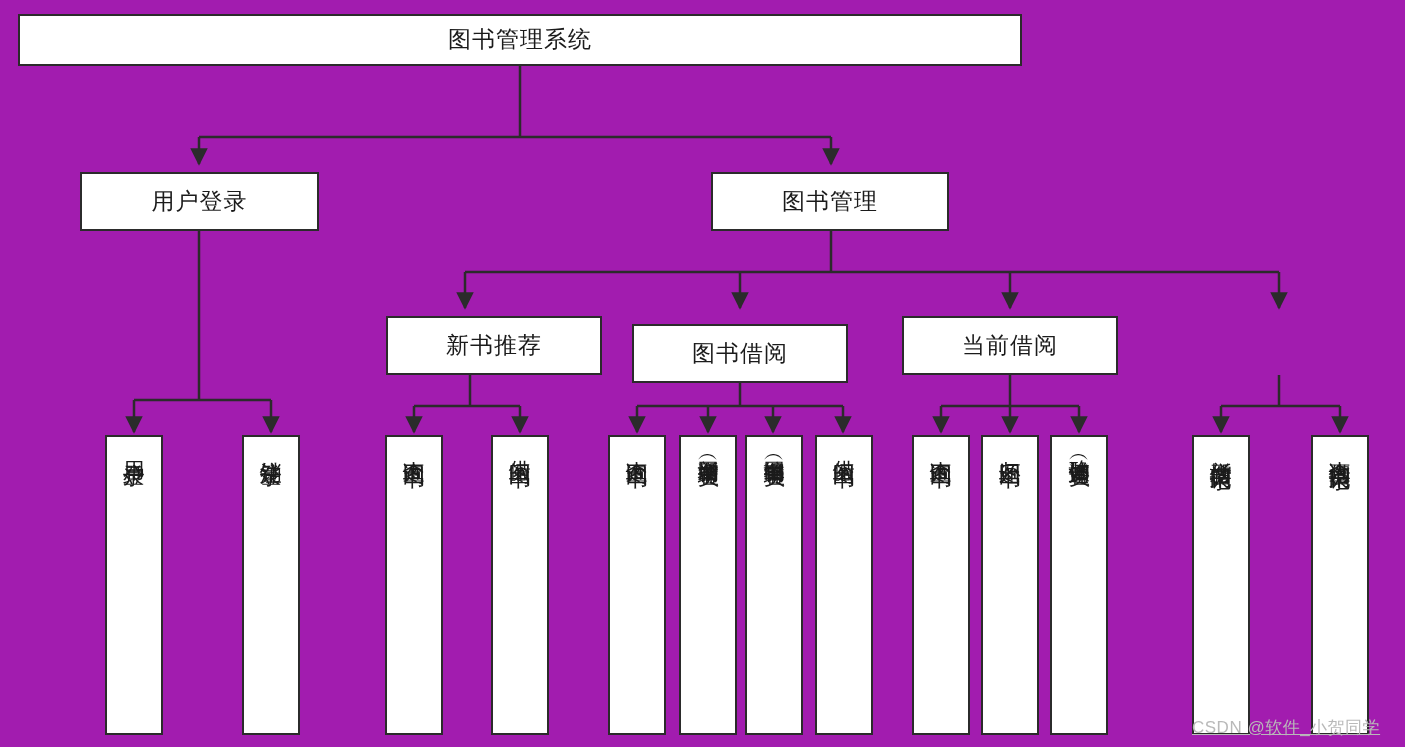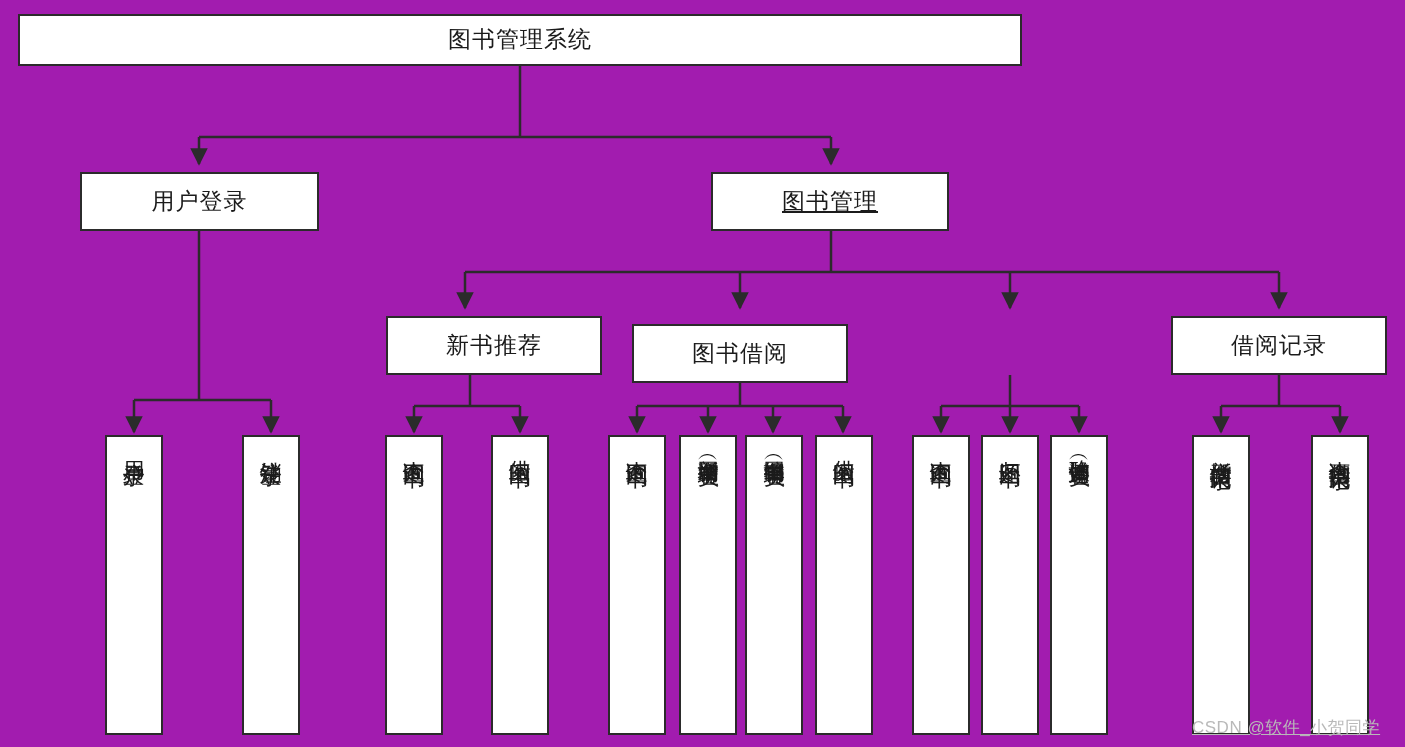--- a/index.html
+++ b/index.html
@@ -129,32 +129,32 @@
     </g>
   </svg>
 
   <div class="node root" style="left:18px; top:14px; width:1004px; height:52px;">
     <span class="label-h">图书管理系统</span>
   </div>
 
   <div class="node" style="left:80px; top:172px; width:239px; height:59px;">
     <span class="label-h">用户登录</span>
   </div>
-  <div class="node" style="left:711px; top:172px; width:238px; height:59px;text-decoration:underline;">
+  <div class="node" style="left:711px; top:172px; width:238px; height:59px;">
     <span class="label-h">图书管理</span>
   </div>
 
   <div class="node" style="left:362px; top:316px; width:216px; height:59px;margin-left:24px;">
     <span class="label-h">新书推荐</span>
   </div>
   <div class="node" style="left:632px; top:324px; width:216px; height:59px;">
     <span class="label-h">图书借阅</span>
   </div>
-  <div class="node" style="left:1171px; top:316px; width:216px; height:59px;">
-    <span class="label-h">借阅记录</span>
+  <div class="node" style="left:902px; top:316px; width:216px; height:59px;">
+    <span class="label-h">当前借阅</span>
   </div>
 
   <div class="node leaf" style="left:105px; top:435px; width:58px; height:300px;">
     <span class="label-v">用户登录</span>
   </div>
   <div class="node leaf" style="left:242px; top:435px; width:58px; height:300px;">
     <span class="label-v">注销登录</span>
   </div>
 
   <div class="node leaf" style="left:385px; top:435px; width:58px; height:300px;">

